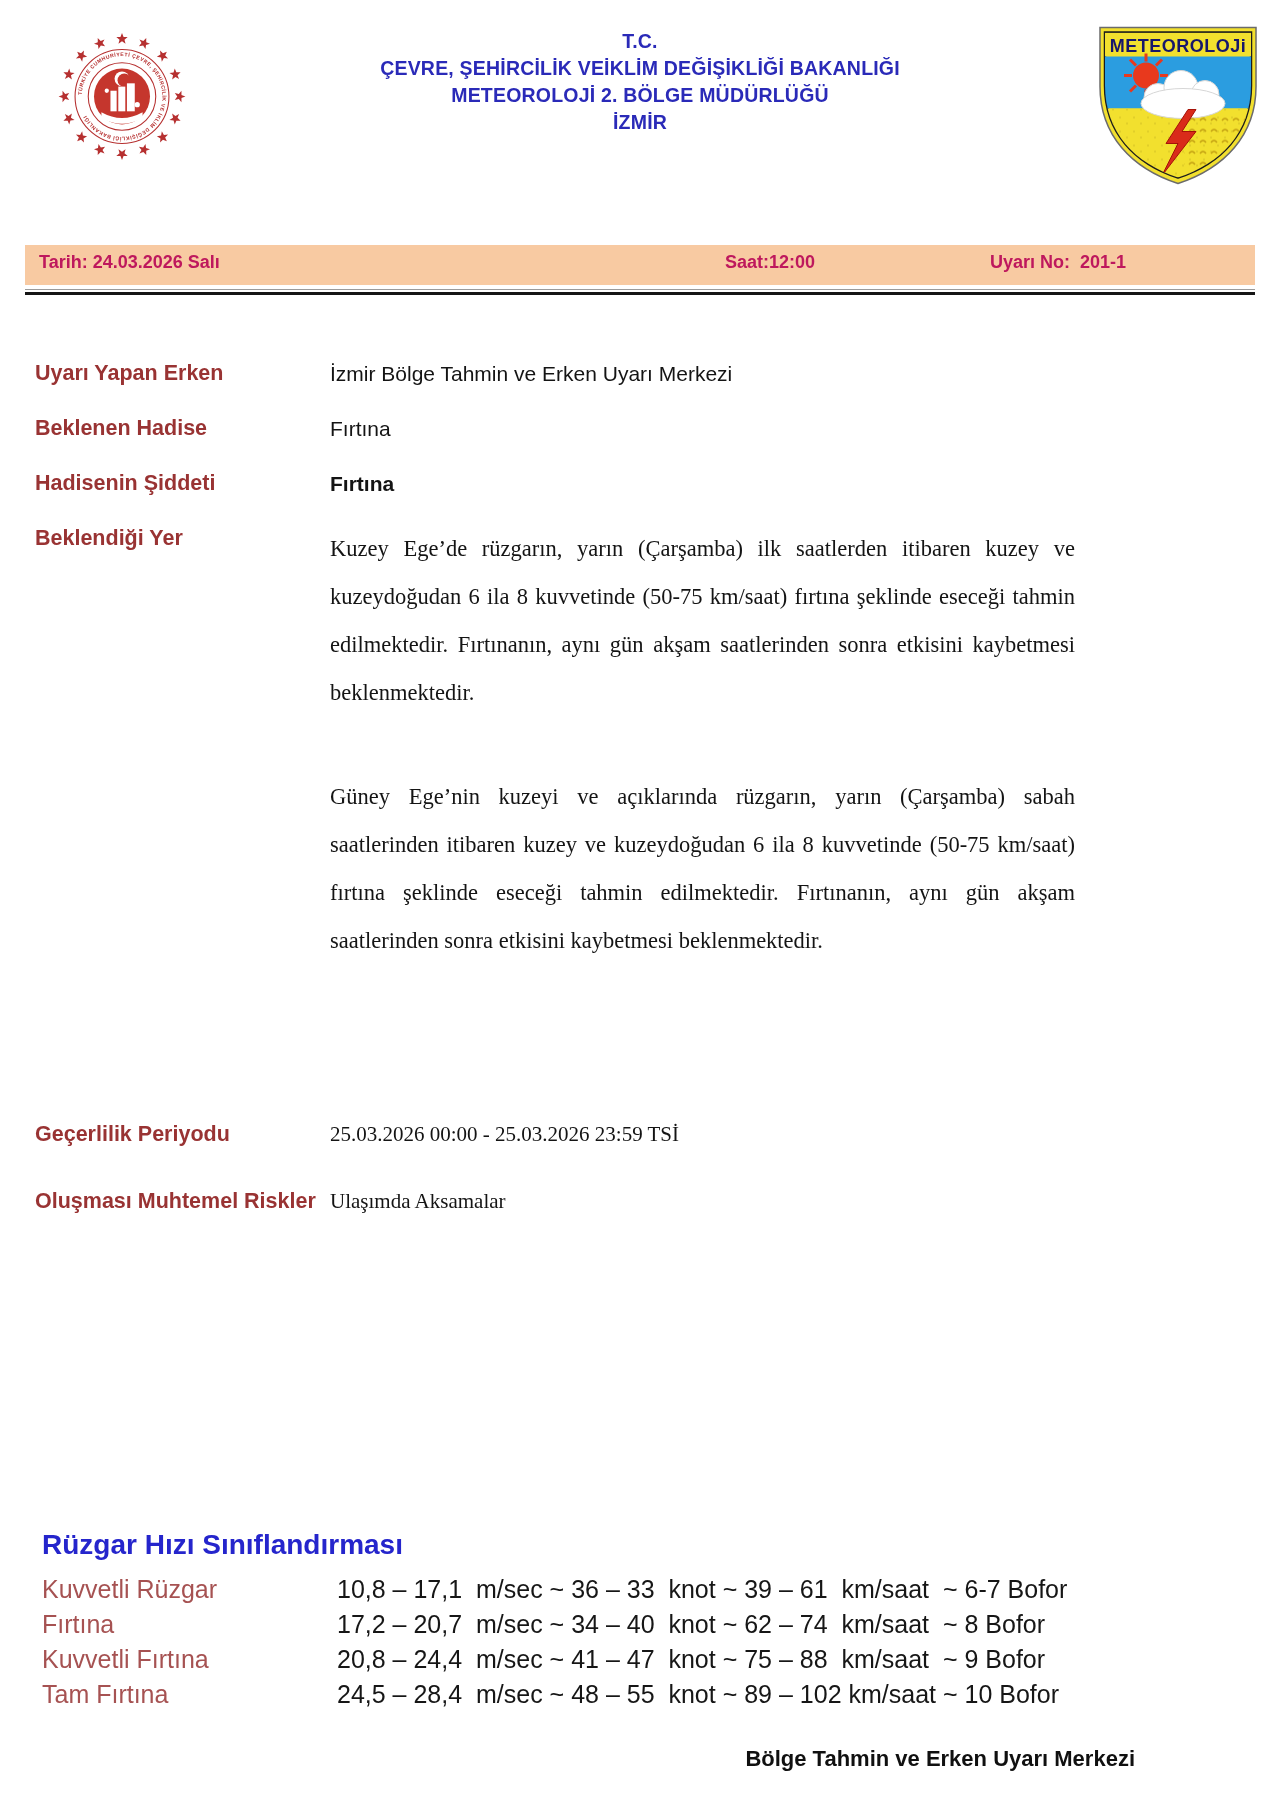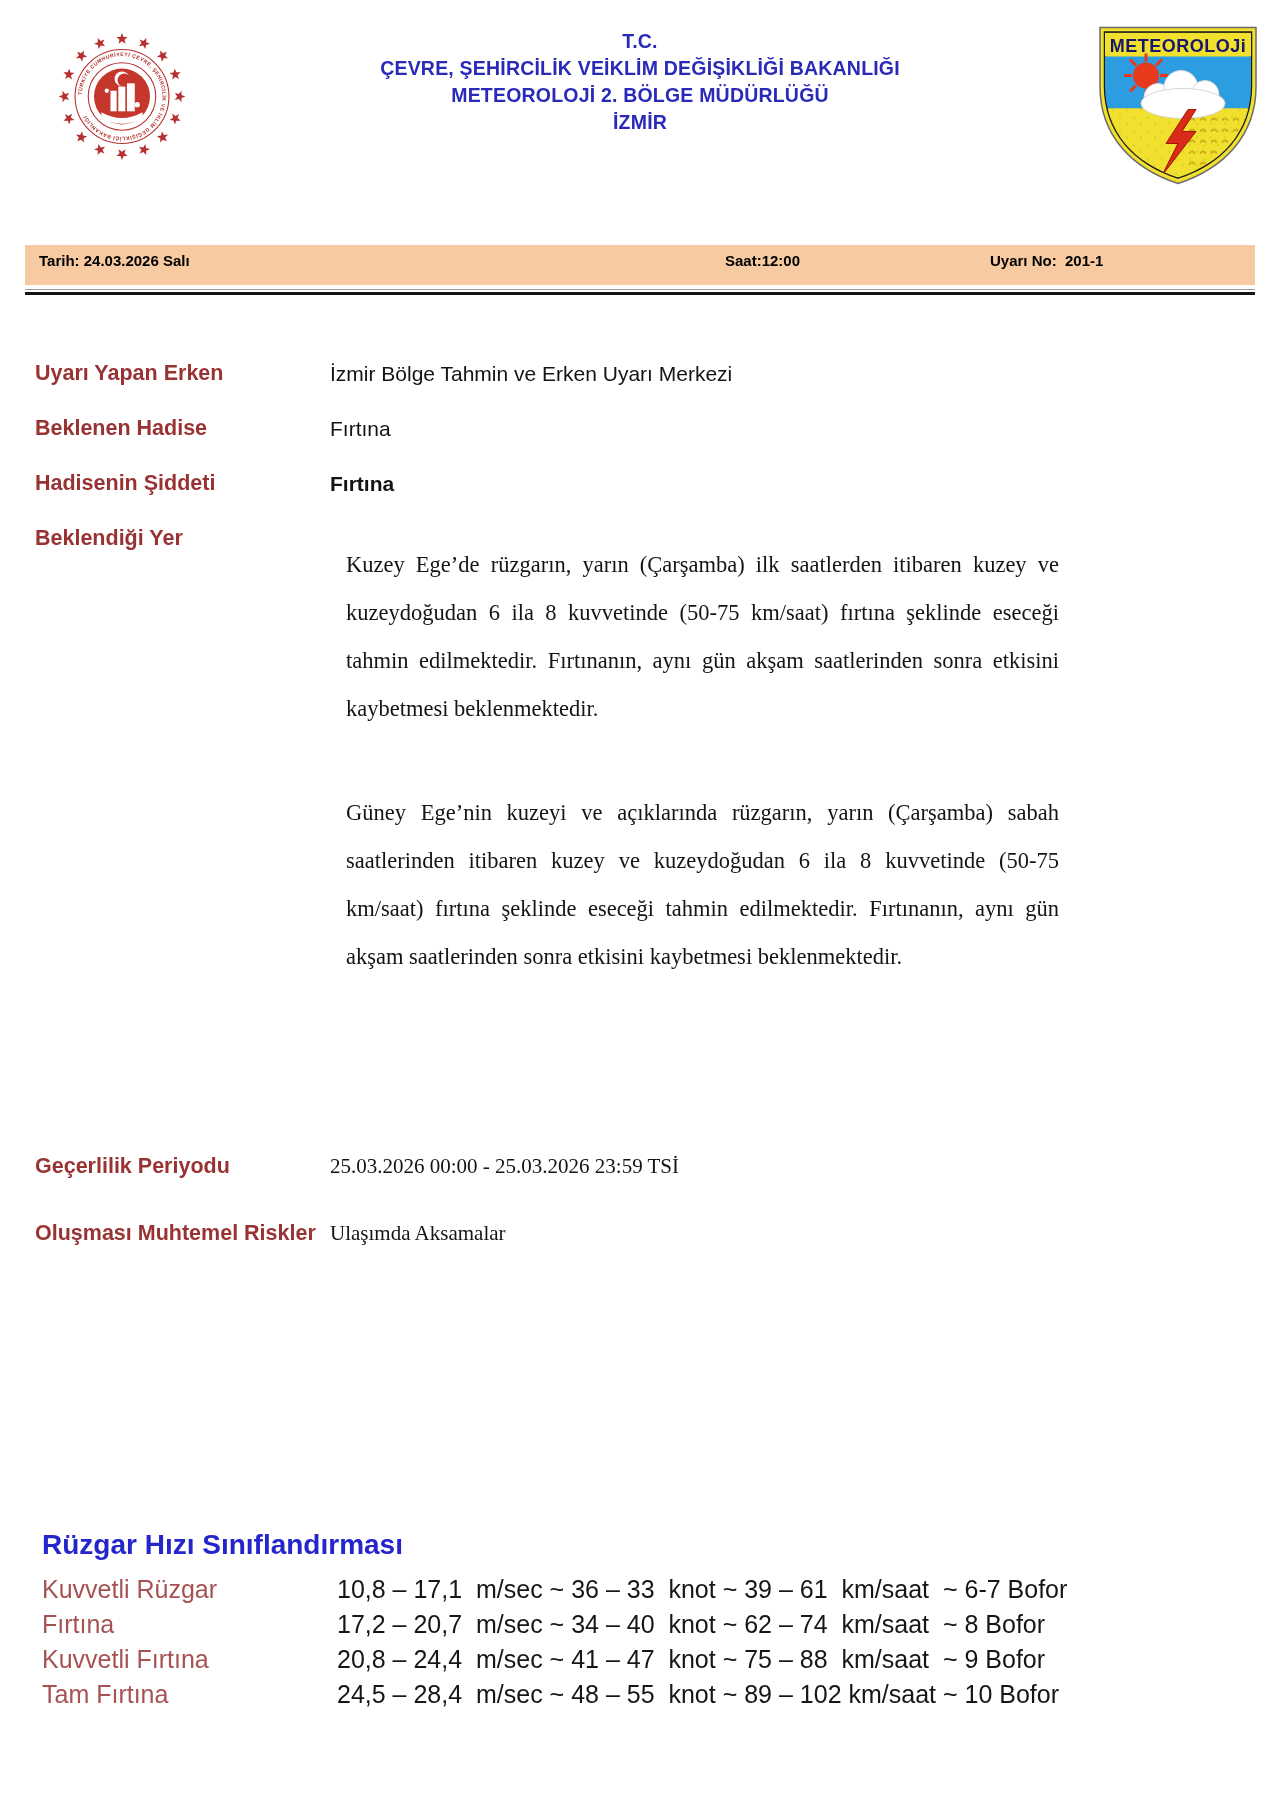--- a/index.html
+++ b/index.html
@@ -8,37 +8,37 @@
     font-family:"Liberation Sans",sans-serif;color:#111;overflow:hidden;margin:0 auto;
   }
   
   .header{position:absolute;top:14px;left:0;width:1280px;display:flex;align-items:flex-start;}
   .emblem{margin-left:52px;width:140px;height:165px;flex:0 0 auto;}
   .title-block{flex:1 1 auto;text-align:center;margin-top:14px;
     color:#2a2ab8;font-weight:bold;font-size:19.5px;line-height:27px;letter-spacing:.2px;}
   .shield{margin-right:12px;width:180px;height:178px;flex:0 0 auto;}
   
   .info-bar{position:absolute;top:245px;left:25px;width:1230px;height:40px;background:#f8caa2;}
-  .info-bar span{position:absolute;top:7px;font-weight:bold;font-size:15px;color:#000000;white-space:pre;}
+  .info-bar span{position:absolute;top:7px;font-weight:bold;font-size:18px;color:#be185d;white-space:pre;}
   .info-date{left:14px;}
   .info-time{left:700px;}
   .info-no{left:965px;}
   .rule{position:absolute;top:292px;left:25px;width:1230px;border-top:3.5px solid #151515;}
   .rule::before{content:"";position:absolute;top:-6px;left:0;width:100%;border-top:1px solid #9a9a9a;}
   
   .fields{position:absolute;top:360px;left:35px;width:1215px;}
   .frow{display:flex;align-items:flex-start;}
   .frow .lbl{width:295px;flex:0 0 auto;color:#993333;font-weight:bold;font-size:21.5px;line-height:27px;}
   .frow .val{font-size:21px;line-height:27px;color:#141414;}
   .mb{margin-bottom:28px;}
   .val-serif{font-family:"Liberation Serif",serif;font-size:22px;}
   .val-serif-bold{font-family:"Liberation Serif",serif;font-weight:bold;font-size:23px;}
   .val-bold{font-weight:bold;}
   .para-wrap{width:745px;}
-  .para-wrap p{margin:16px;font-family:"Liberation Serif",serif;font-size:22.5px;line-height:48px;
+  .para-wrap p{margin:0;font-family:"Liberation Serif",serif;font-size:22.5px;line-height:48px;
     text-align:justify;color:#141414;}
   .para-wrap p + p{margin-top:56px;}
   .row-gecerlilik{margin-top:156px;margin-bottom:40px;}
   
   .wind{position:absolute;top:1528px;left:42px;width:1215px;}
   .wind-title{color:#2525cc;font-weight:bold;font-size:28px;line-height:34px;margin-bottom:10px;}
   .wrow{display:flex;line-height:35px;}
   .wrow .wlbl{width:295px;flex:0 0 auto;color:#a65252;font-size:25px;}
   .wrow .wval{font-size:25px;color:#161616;white-space:pre;}
   
@@ -211,15 +211,16 @@
       <div class="wlbl">Kuvvetli Fırtına</div>
       <div class="wval">20,8 – 24,4  m/sec ~ 41 – 47  knot ~ 75 – 88  km/saat  ~ 9 Bofor</div>
     </div>
     <div class="wrow">
       <div class="wlbl">Tam Fırtına</div>
       <div class="wval">24,5 – 28,4  m/sec ~ 48 – 55  knot ~ 89 – 102 km/saat ~ 10 Bofor</div>
     </div>
   </div>
 
   <div class="footer">
+    <div>Bölge Tahmin ve Erken Uyarı Merkezi</div>
   </div>
 
 </div>
 
 </body></html>

